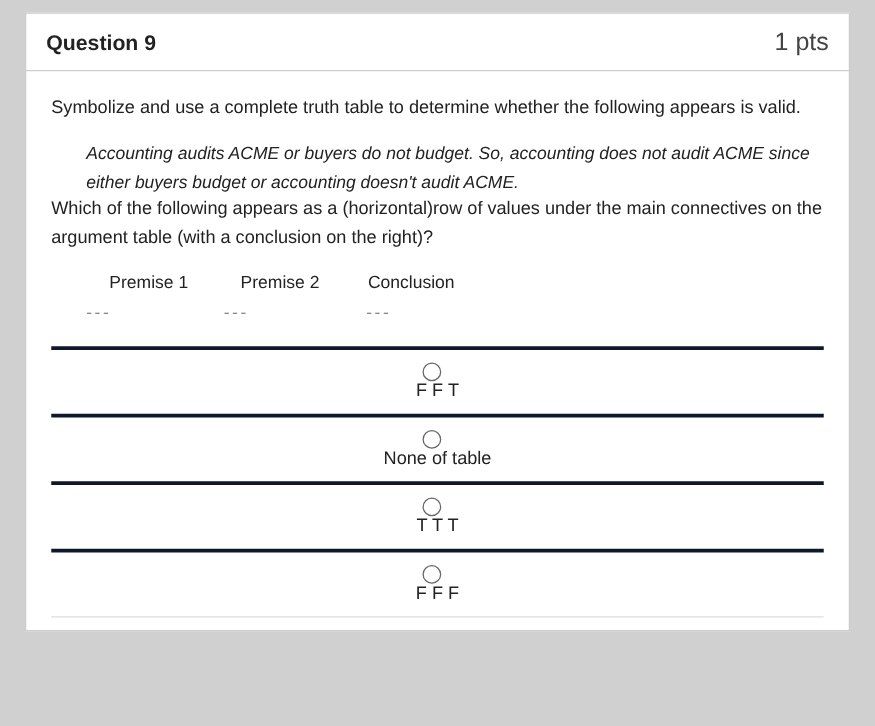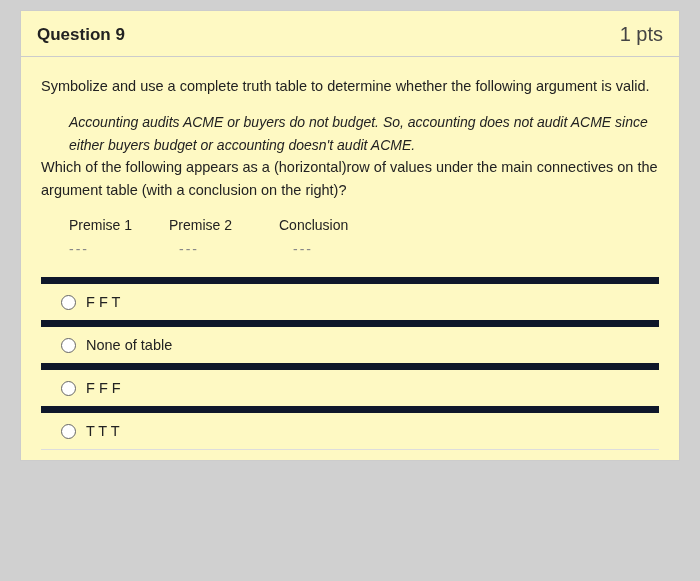--- a/index.html
+++ b/index.html
@@ -12,21 +12,21 @@
       background: #d0d0d0;
       font-family: Arial, sans-serif;
       display: flex;
       justify-content: center;
       align-items: flex-start;
       min-height: 581px;
       padding: 10px;
     }
 
     .question-card {
-      background: #fef9c3;
+      background: #ffffff;
       width: 660px;
       border: 1px solid #ccc;
       padding: 0;
       position: relative;
     }
 
     .question-header {
       display: flex;
       justify-content: space-between;
       align-items: center;
@@ -70,20 +70,21 @@
       line-height: 1.55;
       margin-bottom: 16px;
     }
 
     .table-header-row {
       display: flex;
       align-items: center;
       margin-left: 28px;
       margin-bottom: 8px;
       gap: 0;
+      text-align: center;
     }
 
     .col-header {
       font-size: 14px;
       color: #222;
       min-width: 110px;
     }
 
     .col-header:first-child {
       min-width: 100px;
@@ -121,24 +122,25 @@
     .options-list {
       list-style: none;
       padding: 0;
       margin: 0;
     }
 
     .option-item {
       display: flex;
       align-items: center;
       padding: 10px 20px;
-      border-top: 7px solid #0f172a;
+      border-top: 3px solid #0f172a;
       font-size: 14.5px;
       color: #222;
       cursor: pointer;
+      flex-direction: column;
     }
 
     .option-item:last-child {
       border-bottom: 1px solid #ddd;
     }
 
     .radio-circle {
       width: 15px;
       height: 15px;
       border: 1.5px solid #666;
@@ -156,21 +158,21 @@
 </head>
 <body>
 
 <div class="question-card">
   <div class="question-header">
     <span class="question-title">Question 9</span>
     <span class="question-pts">1 pts</span>
   </div>
 
   <div class="question-body">
-    <p class="question-text">Symbolize and use a complete truth table to determine whether the following argument is valid.</p>
+    <p class="question-text">Symbolize and use a complete truth table to determine whether the following appears is valid.</p>
 
     <p class="italic-block">Accounting audits ACME or buyers do not budget.  So, accounting does not audit ACME since either buyers budget or accounting doesn't audit ACME.</p>
 
     <p class="question-text2">Which of the following appears as a (horizontal)row of values under the main connectives on the argument table (with a conclusion on the right)?</p>
 
     <div class="table-header-row">
       <span class="col-header">Premise 1</span>
       <span class="col-header">Premise 2</span>
       <span class="col-header">Conclusion</span>
     </div>
@@ -185,21 +187,21 @@
       <li class="option-item">
         <span class="radio-circle"></span>
         <span class="option-label">F F T</span>
       </li>
       <li class="option-item">
         <span class="radio-circle"></span>
         <span class="option-label">None of table</span>
       </li>
       <li class="option-item">
         <span class="radio-circle"></span>
+        <span class="option-label">T T T</span>
+      </li>
+      <li class="option-item">
+        <span class="radio-circle"></span>
         <span class="option-label">F F F</span>
-      </li>
-      <li class="option-item">
-        <span class="radio-circle"></span>
-        <span class="option-label">T T T</span>
       </li>
     </ul>
   </div>
 </div>
 
 </body></html>

